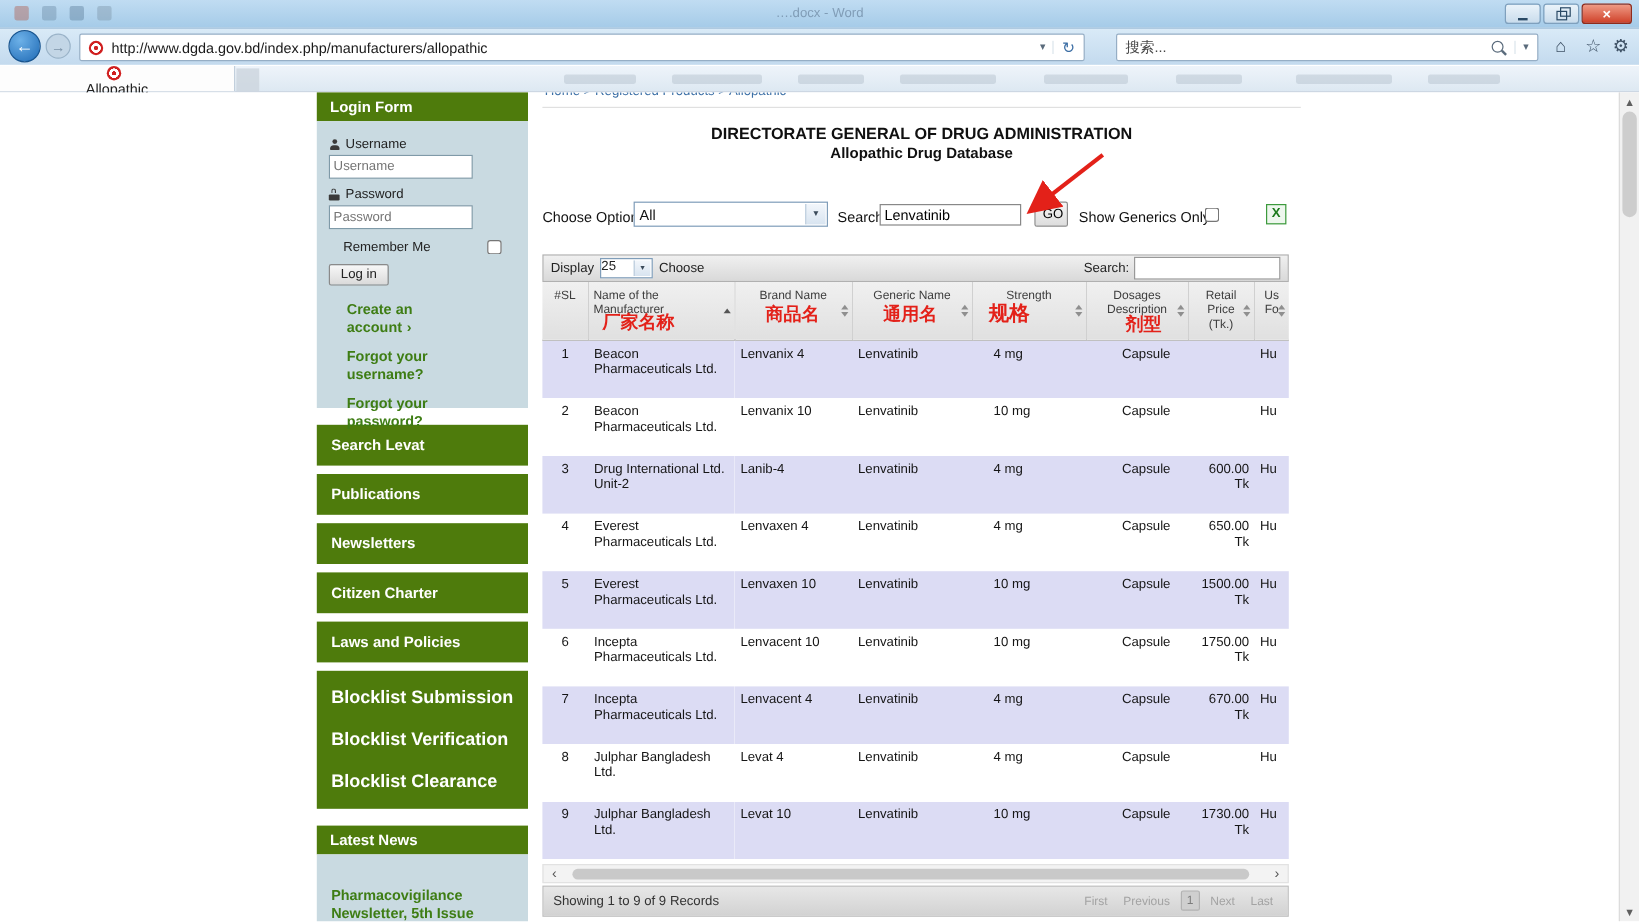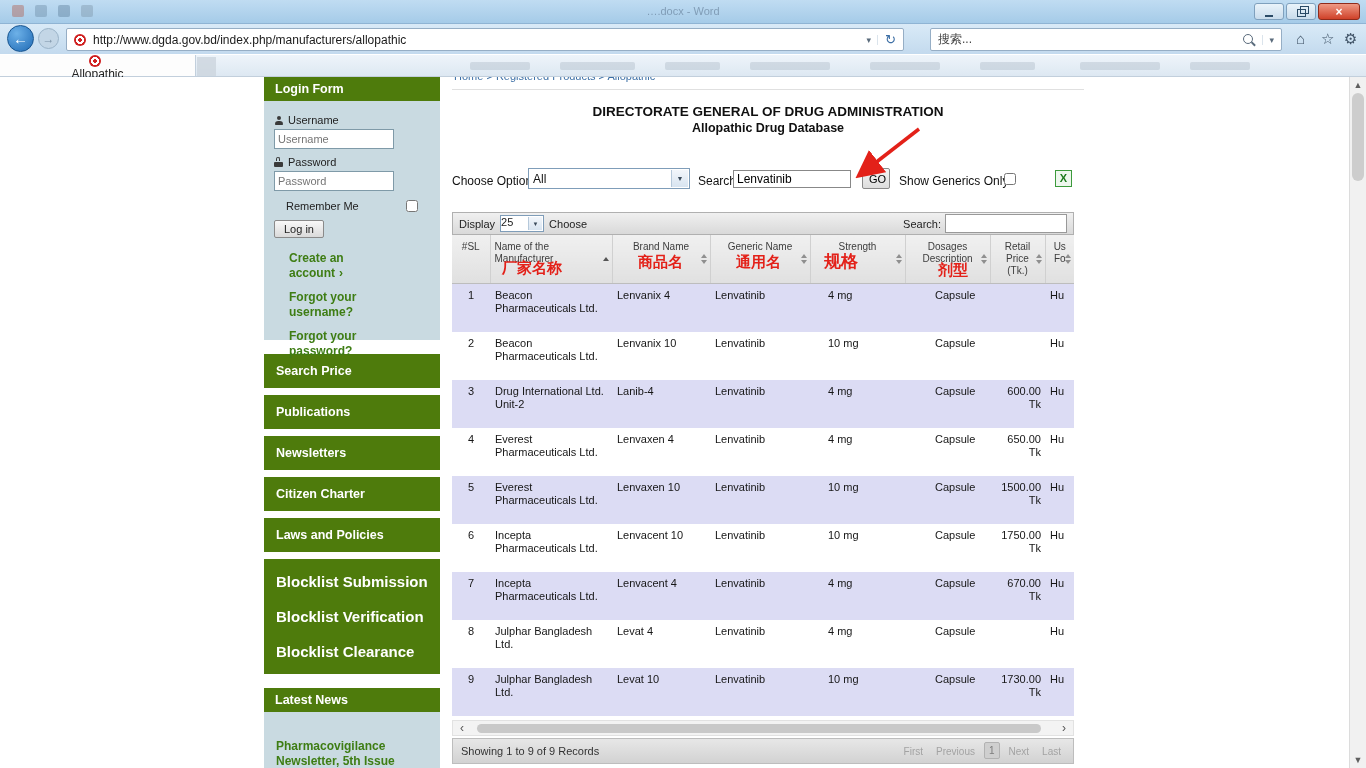--- a/index.html
+++ b/index.html
@@ -209,21 +209,21 @@
         </div>
         <button class="login-btn">Log in</button>
         <div class="login-links">
             <div class="login-link">Create an account<span class="chev">›</span></div>
             <div class="login-link">Forgot your username?</div>
             <div class="login-link">Forgot your password?</div>
           </div>
       </div>
       <div class="sb-gap"></div>
       <div>
-          <div class="sb-bar">Search Price</div>
+          <div class="sb-bar">Search Levat</div>
           <div class="sb-bar">Publications</div>
           <div class="sb-bar">Newsletters</div>
           <div class="sb-bar">Citizen Charter</div>
           <div class="sb-bar">Laws and Policies</div>
         </div>
       <div class="sb-block">
           <div class="sb-block-item">Blocklist Submission</div>
           <div class="sb-block-item">Blocklist Verification</div>
           <div class="sb-block-item">Blocklist Clearance</div>
         </div>

